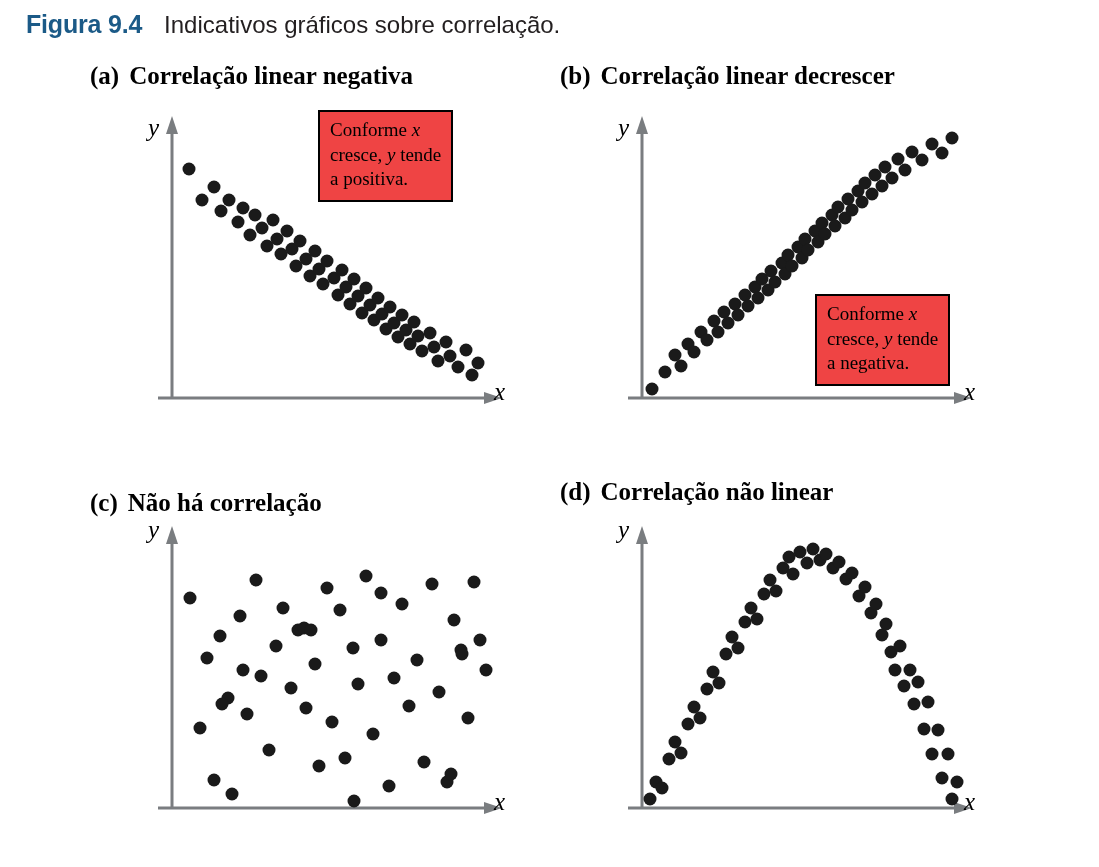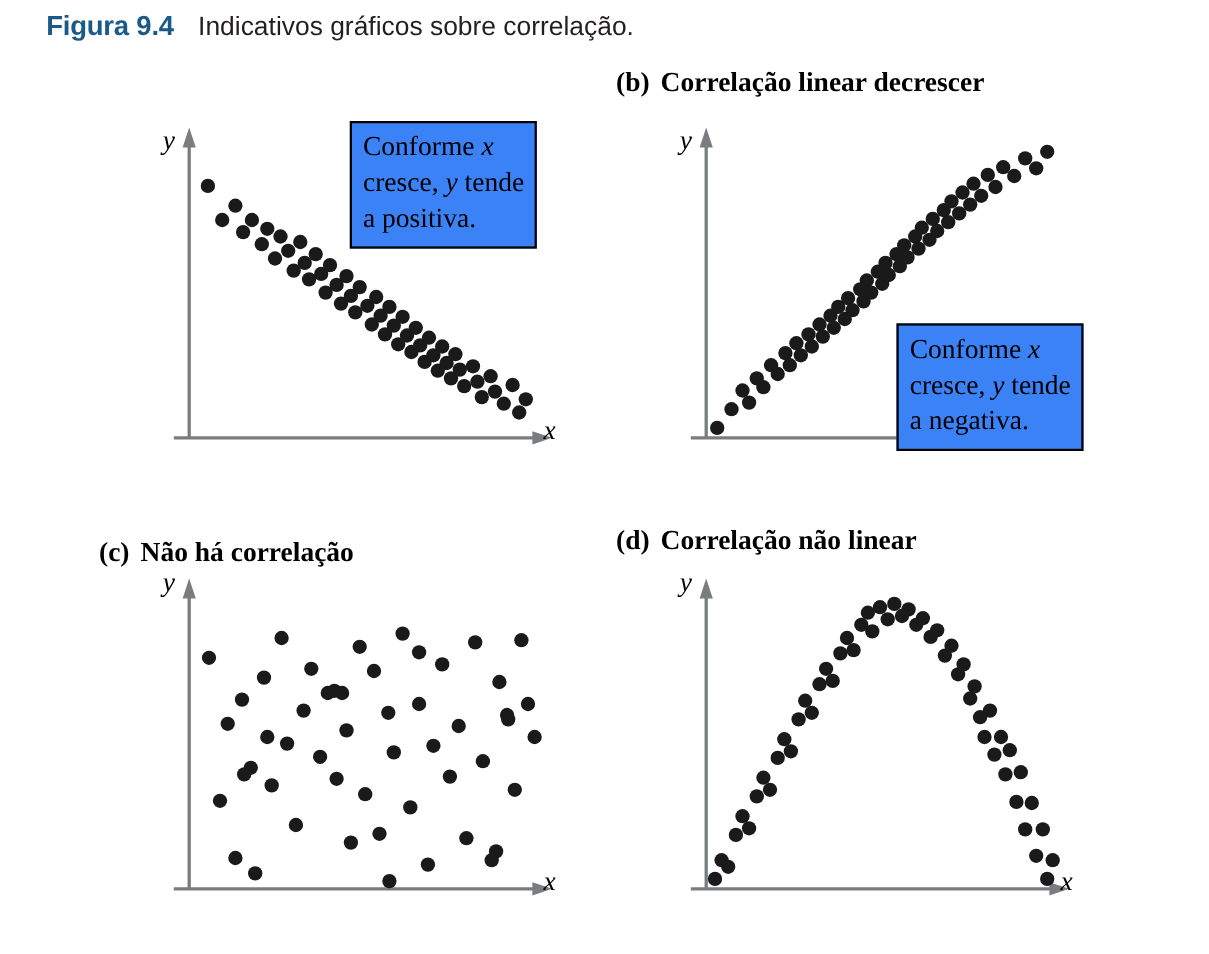--- a/index.html
+++ b/index.html
@@ -12,21 +12,21 @@
     height: 867px;
     position: relative;
     font-family: "Liberation Serif", serif;
     color: #000000;
     overflow: hidden;
   }
 
   
   #figure-caption {
     position: absolute;
-    left: 42px;
+    left: 26px;
     top: 10px;
     white-space: nowrap;
   }
   #figure-caption .fig-label {
     font-family: "Liberation Sans", sans-serif;
     font-weight: bold;
     font-size: 25px;
     color: #1b5a87;
     letter-spacing: -0.2px;
   }
@@ -62,39 +62,42 @@
     position: absolute;
     font-family: "Liberation Serif", serif;
     font-style: italic;
     font-size: 25px;
   }
 
   
   .callout {
     position: absolute;
     border: 2px solid #000000;
-    background: #3b82f6;
+    background: #ef4444;
     font-family: "Liberation Serif", serif;
-    font-size: 25px;
+    font-size: 19px;
     line-height: 1.3;
     padding: 6px 10px 8px 10px;
     white-space: nowrap;
   }
   .callout i {
     font-style: italic;
   }
 </style>
 </head>
 <body>
 
 <div id="figure-caption">
   <span class="fig-label">Figura 9.4</span><span class="fig-text">Indicativos gráficos sobre correlação.</span>
 </div>
 
 <div class="panel" style="left:90px; top:62px; width:470px; height:380px;">
+  <div class="panel-title" style="position:absolute; left:0px; top:0px;">
+    <span class="pt-letter">(a)</span><span>Correlação linear negativa</span>
+  </div>
 
   <div class="plot" style="position:absolute; left:20px; top:46px;">
     <svg width="400" height="300" viewBox="0 0 400 300">
 
       <g>
         <line x1="62" y1="290" x2="62" y2="22" stroke="#7a7d80" stroke-width="3"></line>
         <polygon points="62,8 56,26 68,26" fill="#7a7d80"></polygon>
         <line x1="48" y1="290" x2="378" y2="290" stroke="#7a7d80" stroke-width="3"></line>
         <polygon points="392,290 374,284 374,296" fill="#7a7d80"></polygon>
       </g>

